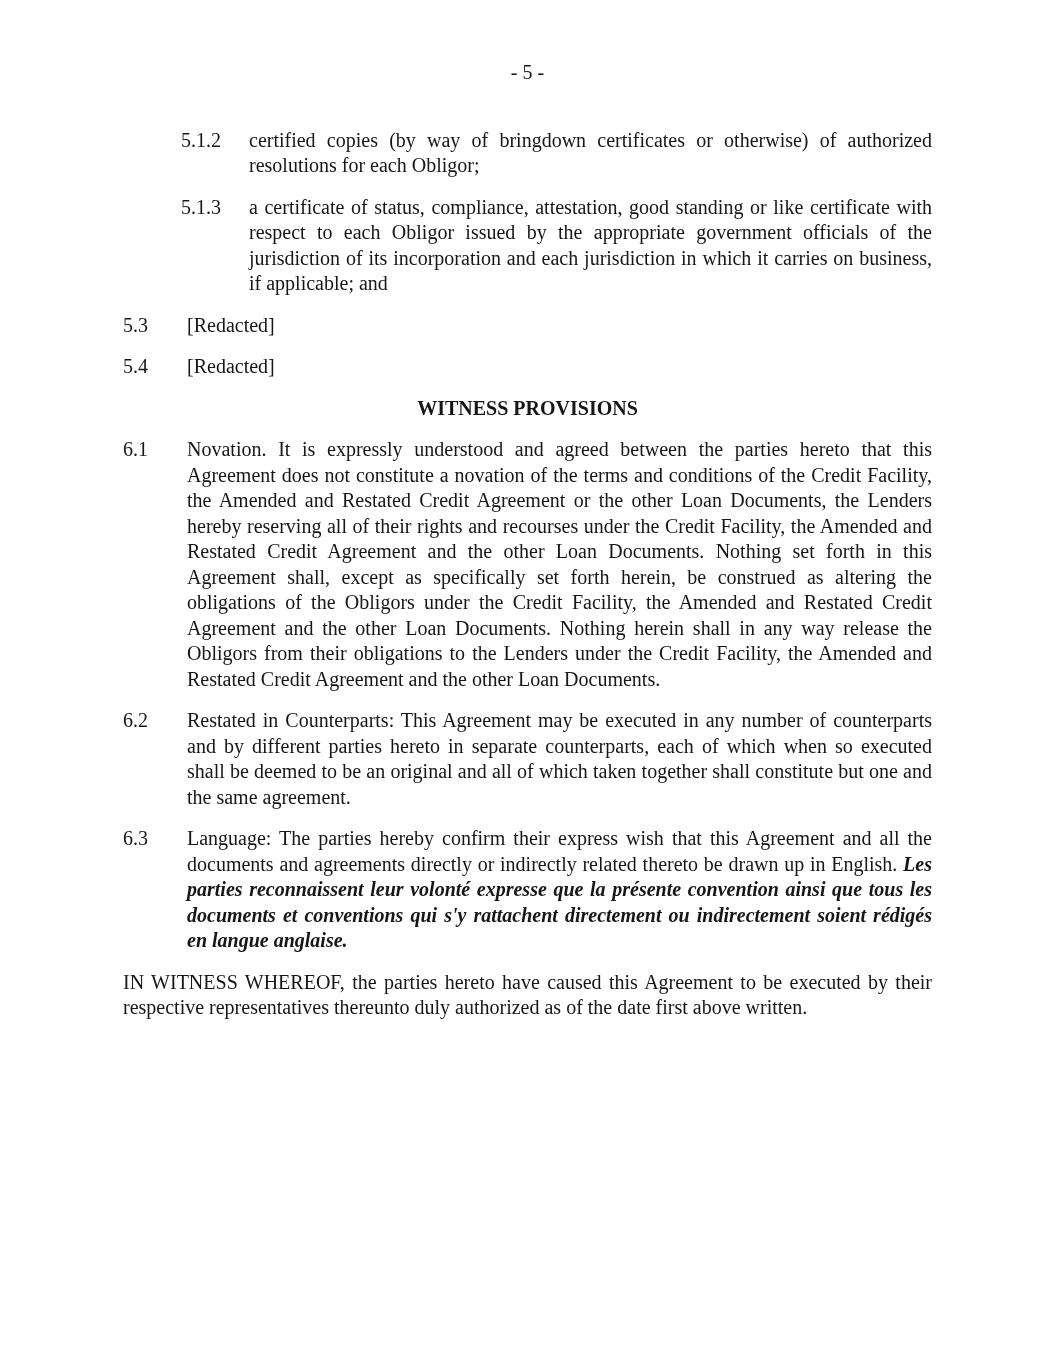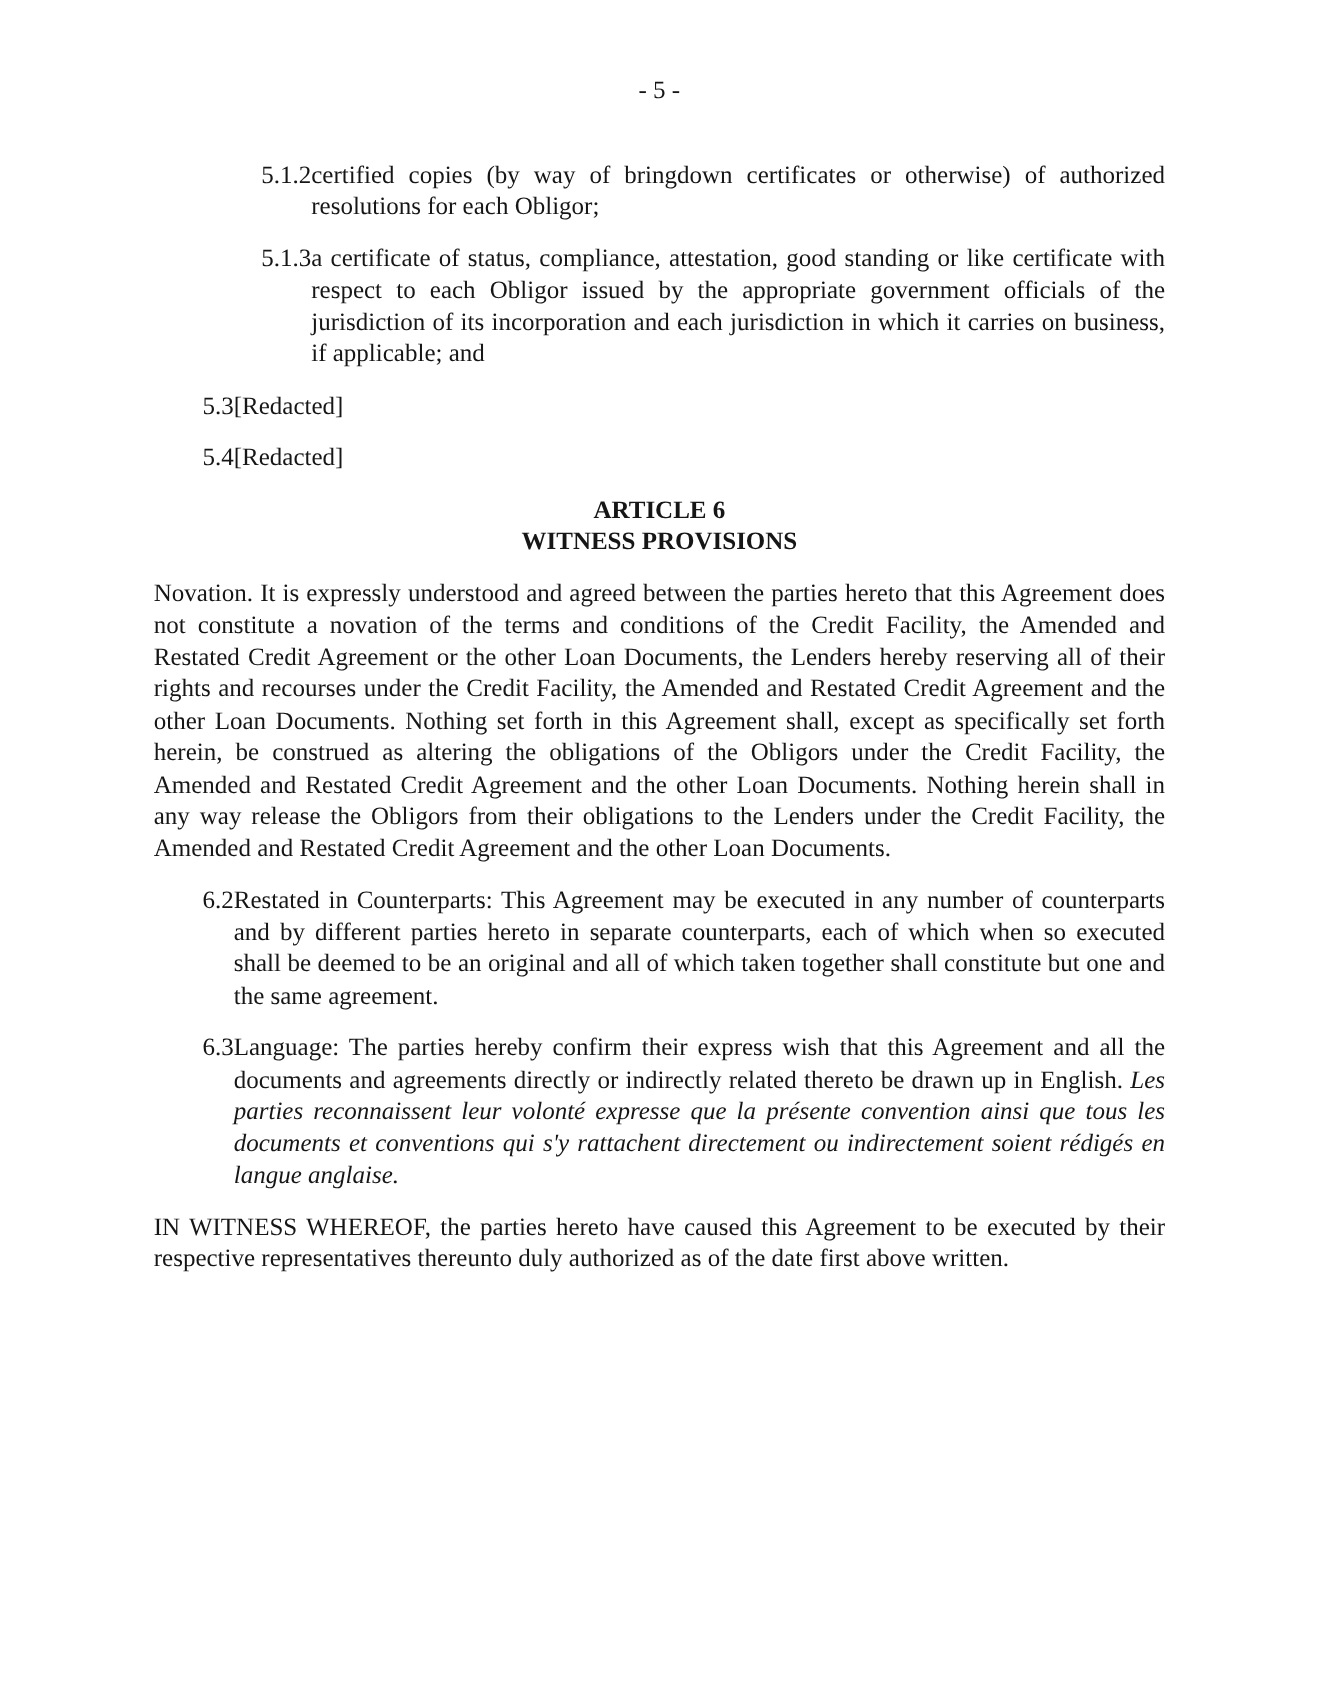--- a/index.html
+++ b/index.html
@@ -23,21 +23,20 @@
   .page-number {
     text-align: center;
     margin: 0 0 42px 0;
   }
   .clause {
     display: flex;
     margin: 0 0 16px 0;
   }
   .clause .num {
     flex: 0 0 64px;
-    text-align: right;
   }
   .clause .text {
     flex: 1;
     text-align: justify;
     margin: 0;
   }
   .clause.sub {
     margin-left: 58px;
   }
   .clause.sub .num {
@@ -47,21 +46,21 @@
     text-align: center;
     font-weight: bold;
     margin: 8px 0 16px 0;
   }
   .witness {
     text-align: justify;
     margin: 0 0 16px 0;
   }
   b, i { font-style: normal; }
   b { font-weight: normal; }
-  i { font-style: italic; font-weight: normal; margin-top: 35px; }
+  i { font-style: italic; font-weight: bold; margin-top: 35px; }
 </style>
 </head>
 <body>
 
 <div class="page">
 
   <div class="page-number">- 5 -</div>
 
   <div class="clause sub">
     <span class="num">5.1.2</span>
@@ -79,25 +78,25 @@
     <span class="num">5.3</span>
     <p class="text"><b>[Redacted]</b></p>
   </div>
 
   <div class="clause">
     <span class="num">5.4</span>
     <p class="text"><b>[Redacted]</b></p>
   </div>
 
   <div class="article-heading">
-    <div>ARTICLE 6</div>
     <div>WITNESS PROVISIONS</div>
   </div>
 
   <div class="clause">
+    <span class="num">6.1</span>
     <p class="text"><b>Novation.</b> <span>It is expressly understood and agreed between the parties hereto that this Agreement does not constitute a novation of the terms and conditions of the Credit Facility, the Amended and Restated Credit Agreement or the other Loan Documents, the Lenders hereby reserving all of their rights and recourses under the Credit Facility, the Amended and Restated Credit Agreement and the other Loan Documents. Nothing set forth in this Agreement shall, except as specifically set forth herein, be construed as altering the obligations of the Obligors under the Credit Facility, the Amended and Restated Credit Agreement and the other Loan Documents. Nothing herein shall in any way release the Obligors from their obligations to the Lenders under the Credit Facility, the Amended and Restated Credit Agreement and the other Loan Documents.</span></p>
   </div>
 
   <div class="clause">
     <span class="num">6.2</span>
     <p class="text"><b>Restated in Counterparts:</b> <span>This Agreement may be executed in any number of counterparts and by different parties hereto in separate counterparts, each of which when so executed shall be deemed to be an original and all of which taken together shall constitute but one and the same agreement.</span></p>
   </div>
 
   <div class="clause">
     <span class="num">6.3</span>

